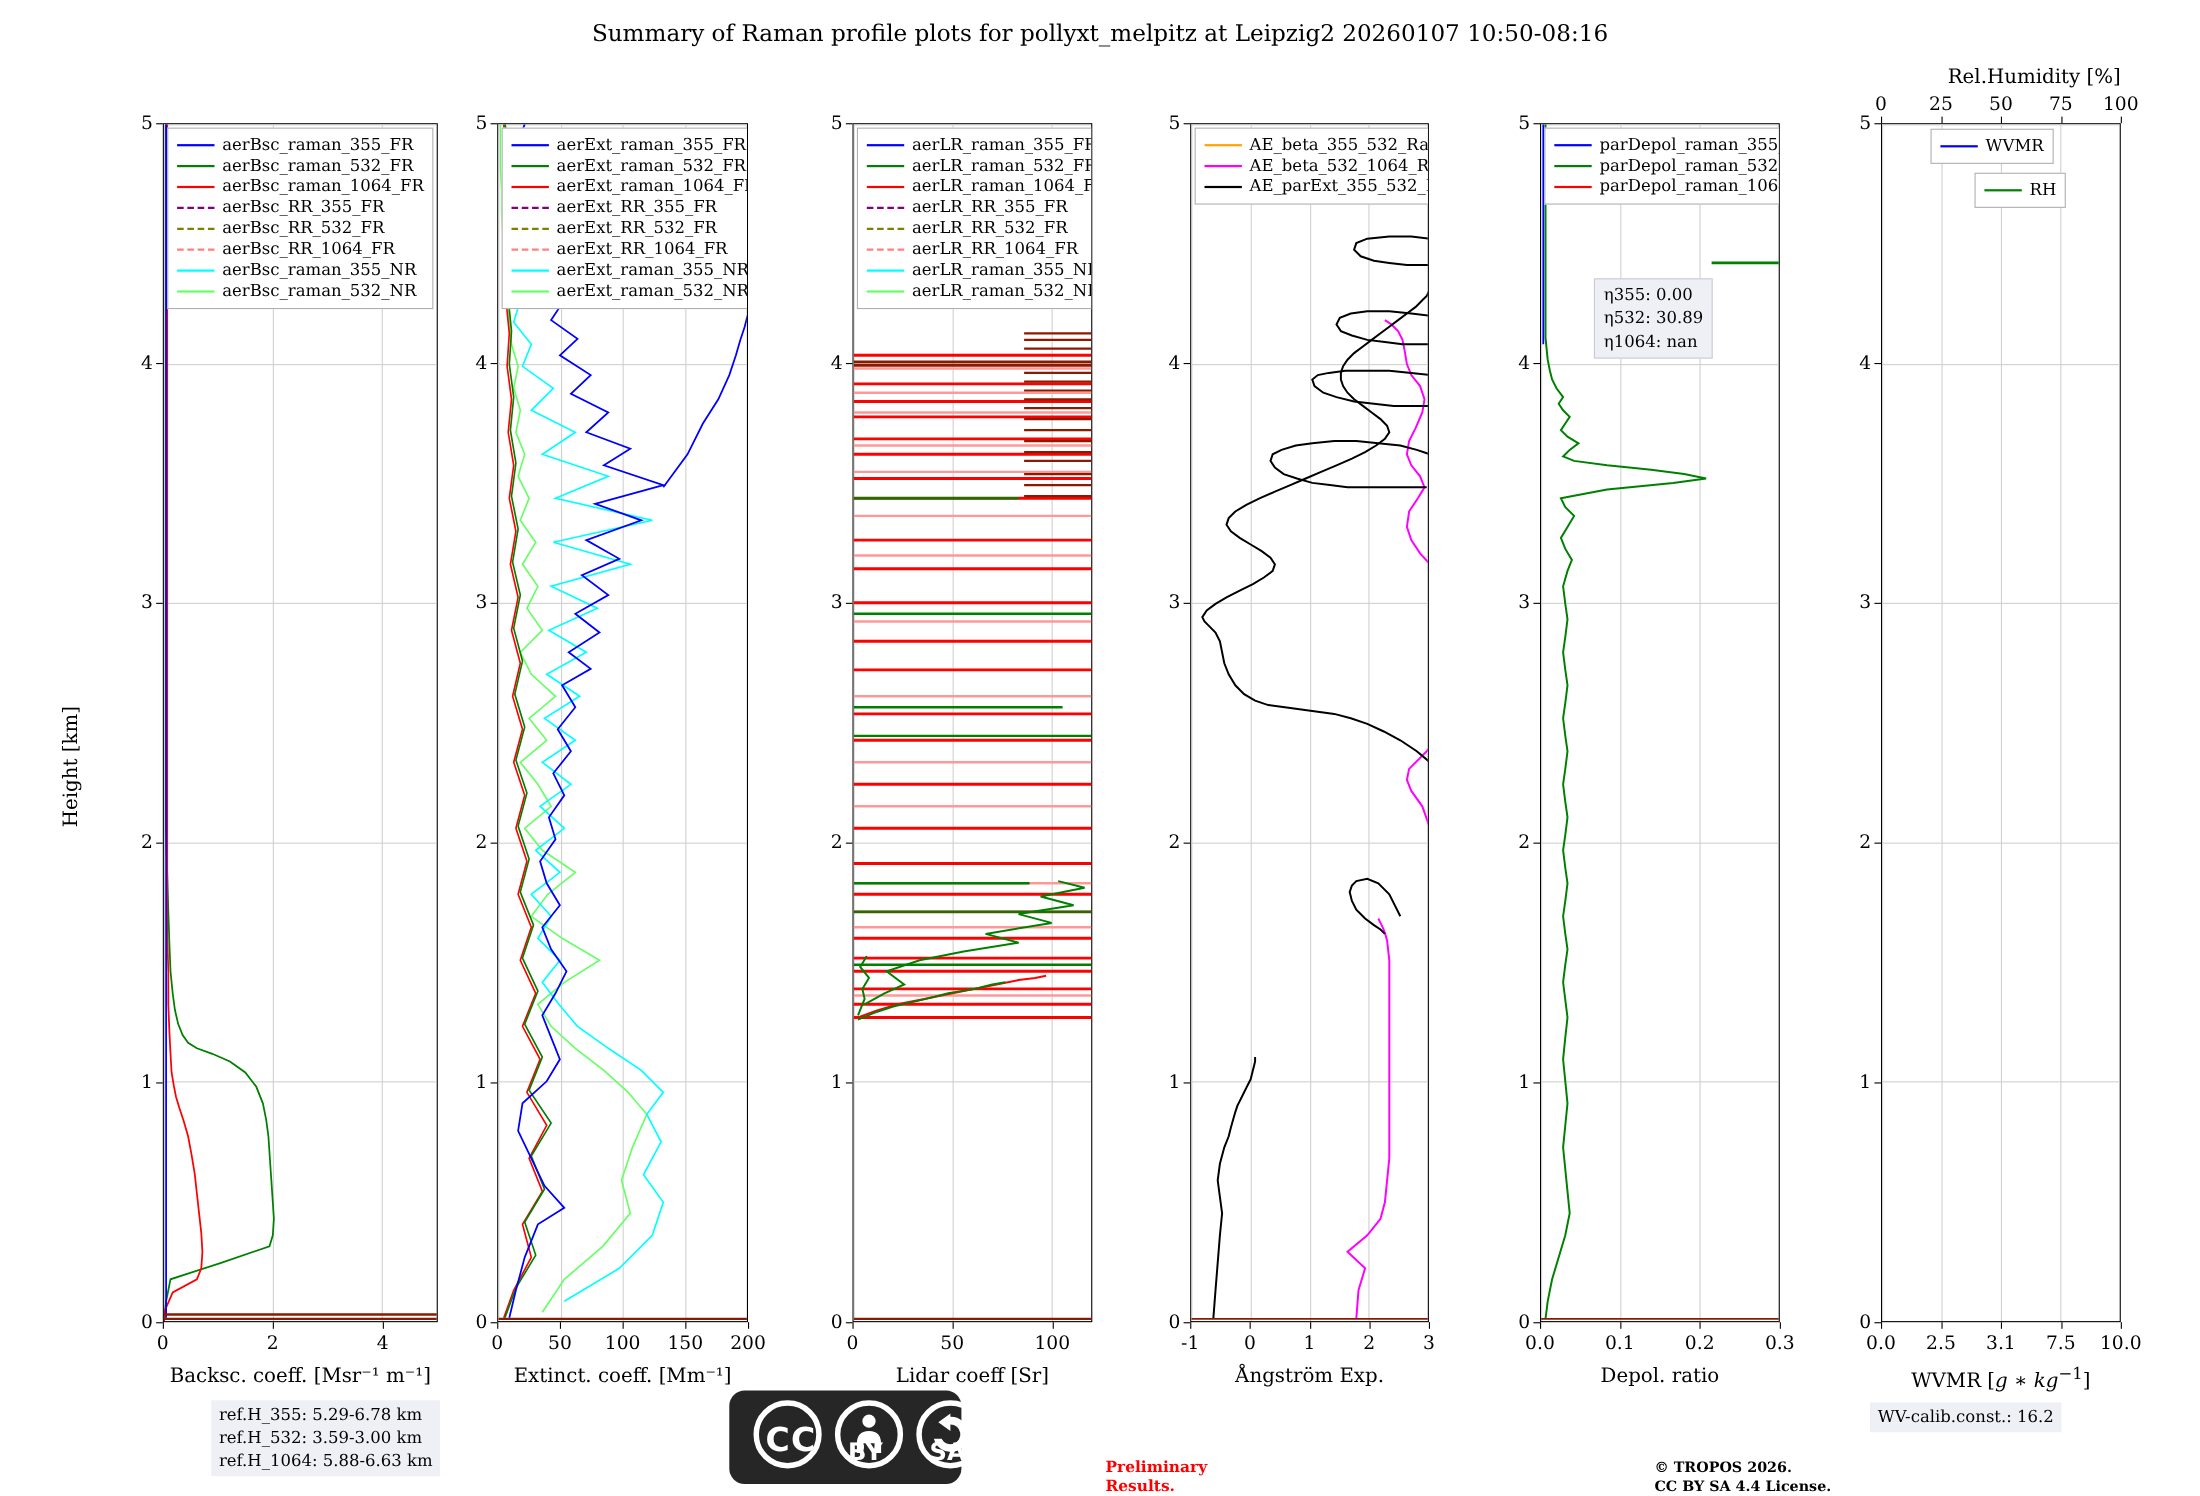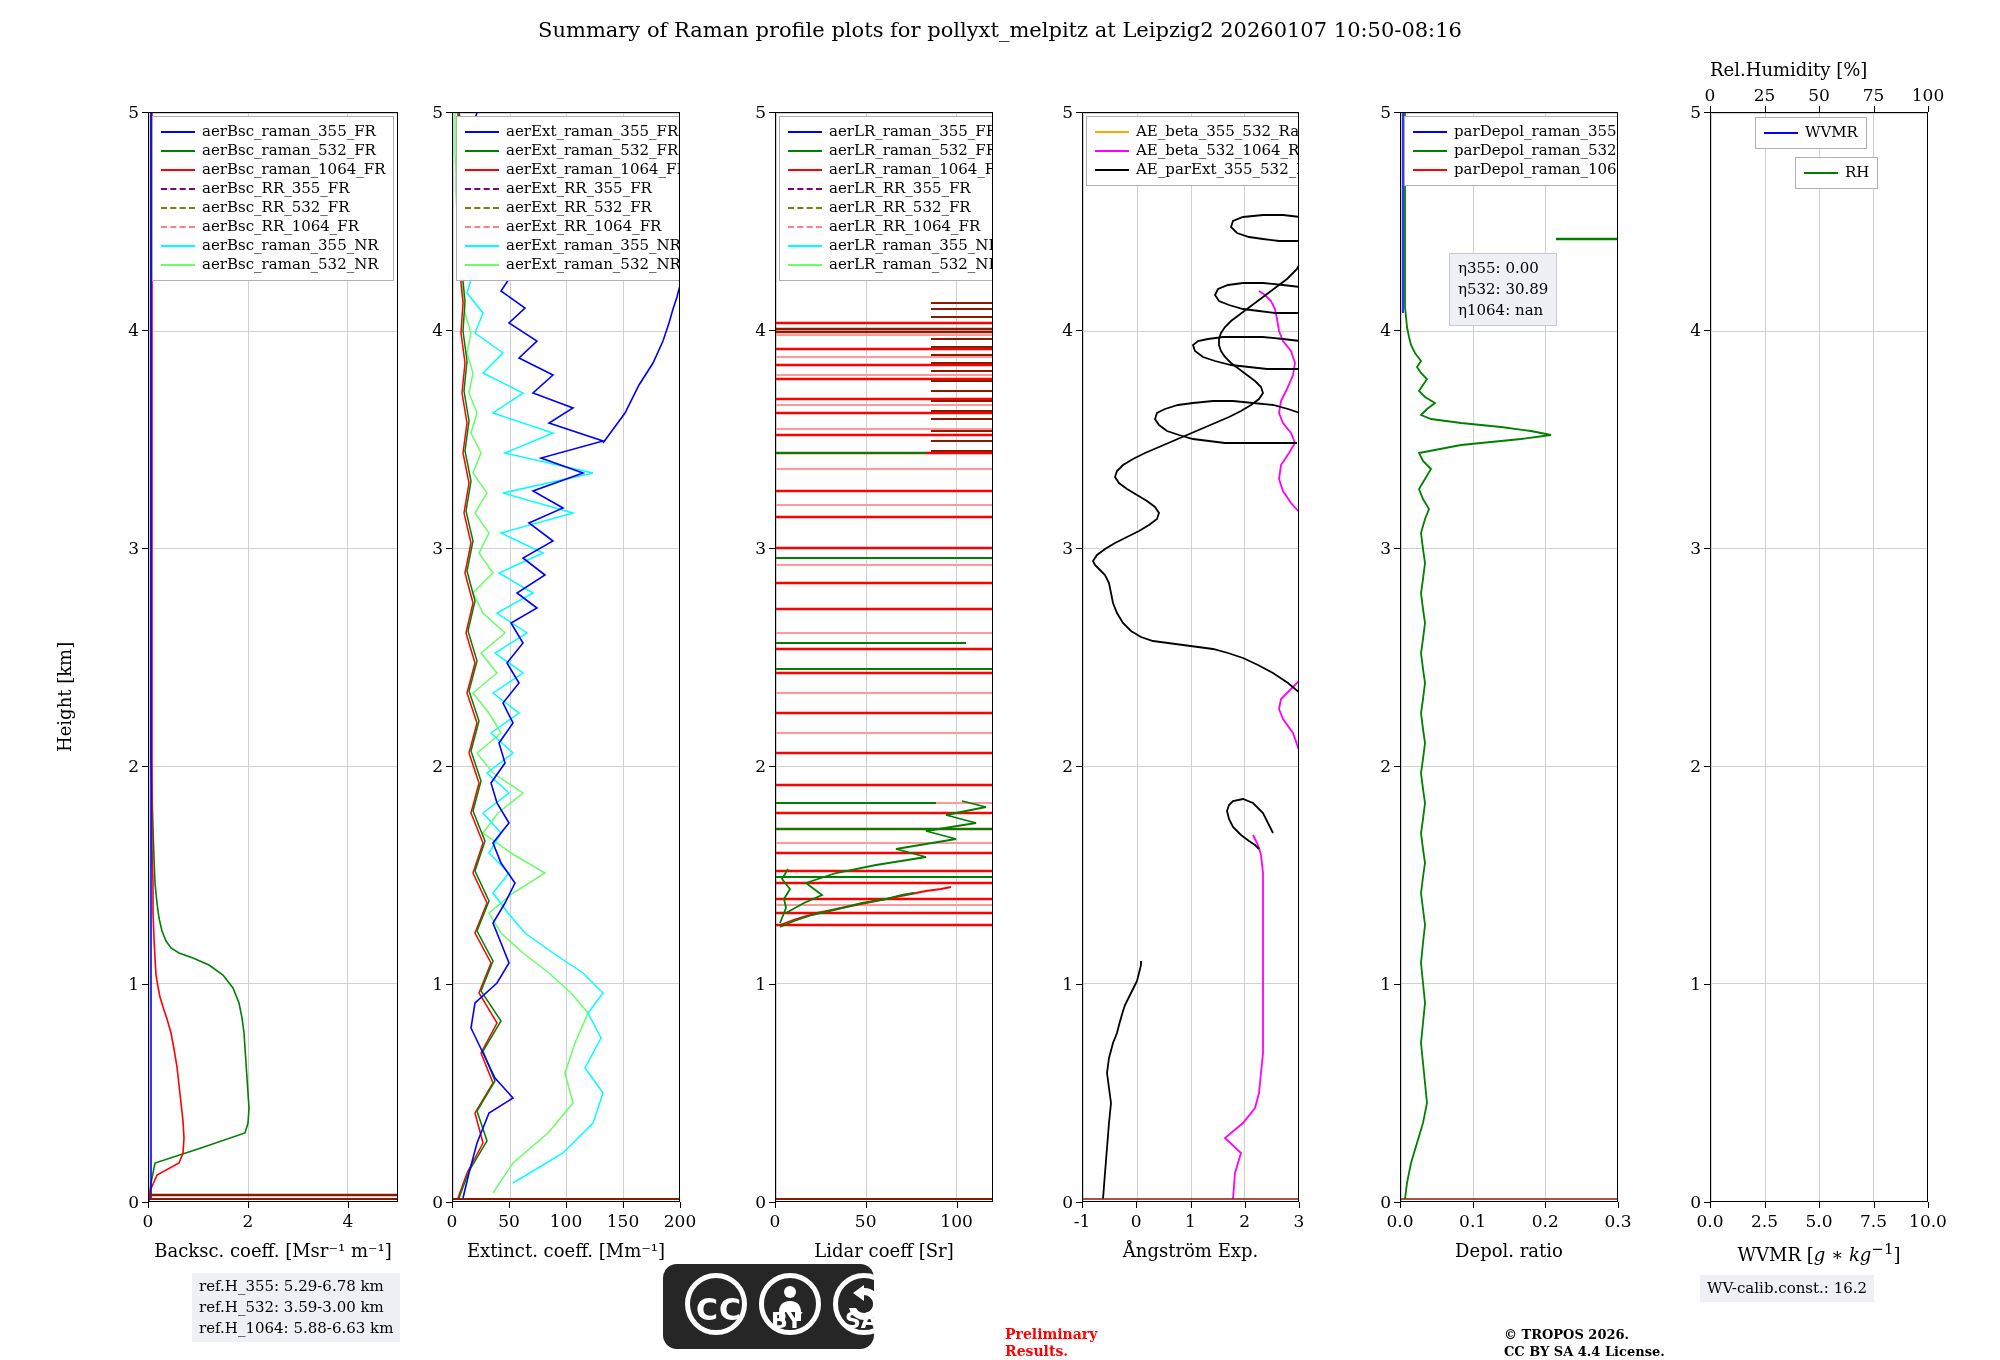--- a/index.html
+++ b/index.html
@@ -9,21 +9,21 @@
   .axes{position:absolute;left:0;top:0;width:100%;height:100%;border:1.1px solid #000;box-sizing:border-box;overflow:hidden;background:#fff;}
   .grid-h{position:absolute;left:0;width:100%;height:1px;background:#d0d0d0;}
   .grid-v{position:absolute;top:0;height:100%;width:1px;background:#d0d0d0;}
   .ytick{position:absolute;right:100%;transform:translateY(-50%);padding-right:9px;font-size:17px;white-space:nowrap;}
   .ytickmark{position:absolute;right:100%;width:6px;height:1px;background:#000;}
   .xtick{position:absolute;top:100%;transform:translateX(-50%);padding-top:9px;font-size:17px;white-space:nowrap;}
   .xtickmark{position:absolute;top:100%;height:6px;width:1px;background:#000;}
   .xtick-top{position:absolute;bottom:100%;transform:translateX(-50%);padding-bottom:7px;font-size:17px;white-space:nowrap;}
   .xtickmark-top{position:absolute;bottom:100%;height:6px;width:1px;background:#000;}
   .xlabel{position:absolute;top:100%;margin-top:38px;width:100%;text-align:center;font-size:18px;}
-  .toplabel{position:absolute;bottom:100%;margin-bottom:32px;width:100%;text-align:left;font-size:18px;}
+  .toplabel{position:absolute;bottom:100%;margin-bottom:32px;width:100%;text-align:right;font-size:18px;}
   .ylabel{position:absolute;font-size:18px;transform:rotate(-90deg);transform-origin:left top;white-space:nowrap;}
   .legend{position:absolute;z-index:20;background:#ffffff;border:1px solid #b0b0b0;padding:5px 8px 6px 8px;font-size:15px;line-height:19px;}
   .legend .row{display:flex;align-items:center;white-space:nowrap;}
   .legend .swatch{width:34px;height:0;border-top-width:2px;border-top-style:solid;margin-right:7px;display:inline-block;}
   .legend .lbl{font-size:15px;}
   .annot{position:absolute;background:#eef0f6;border:1px solid #c8cbd6;font-size:15px;line-height:21px;padding:4px 8px;z-index:25;}
   .footbox{position:absolute;background:#eef0f6;font-size:15px;line-height:21px;padding:3px 7px;}
   .prelim{position:absolute;color:#ff0000;font-size:14px;font-weight:bold;line-height:17px;}
   .copyright{position:absolute;font-size:13px;font-weight:bold;line-height:17px;}
   .cc{position:absolute;left:663px;top:1264px;width:211px;height:85px;background:#262626;border-radius:14px;}
@@ -496,21 +496,21 @@
     <div class="ytick" style="top:60%">2</div>
   <div class="ytickmark" style="top:80%"></div>
     <div class="ytick" style="top:80%">1</div>
   <div class="ytickmark" style="top:100%"></div>
     <div class="ytick" style="top:100%">0</div>
   <div class="xtickmark" style="left:0%"></div>
     <div class="xtick" style="left:0%">0.0</div>
   <div class="xtickmark" style="left:25%"></div>
     <div class="xtick" style="left:25%">2.5</div>
   <div class="xtickmark" style="left:50%"></div>
-    <div class="xtick" style="left:50%">5.0</div>
+    <div class="xtick" style="left:50%">3.1</div>
   <div class="xtickmark" style="left:75%"></div>
     <div class="xtick" style="left:75%">7.5</div>
   <div class="xtickmark" style="left:100%"></div>
     <div class="xtick" style="left:100%">10.0</div>
   <div class="xtickmark-top" style="left:0%"></div>
     <div class="xtick-top" style="left:0%">0</div>
   <div class="xtickmark-top" style="left:25%"></div>
     <div class="xtick-top" style="left:25%">25</div>
   <div class="xtickmark-top" style="left:50%"></div>
     <div class="xtick-top" style="left:50%">50</div>

